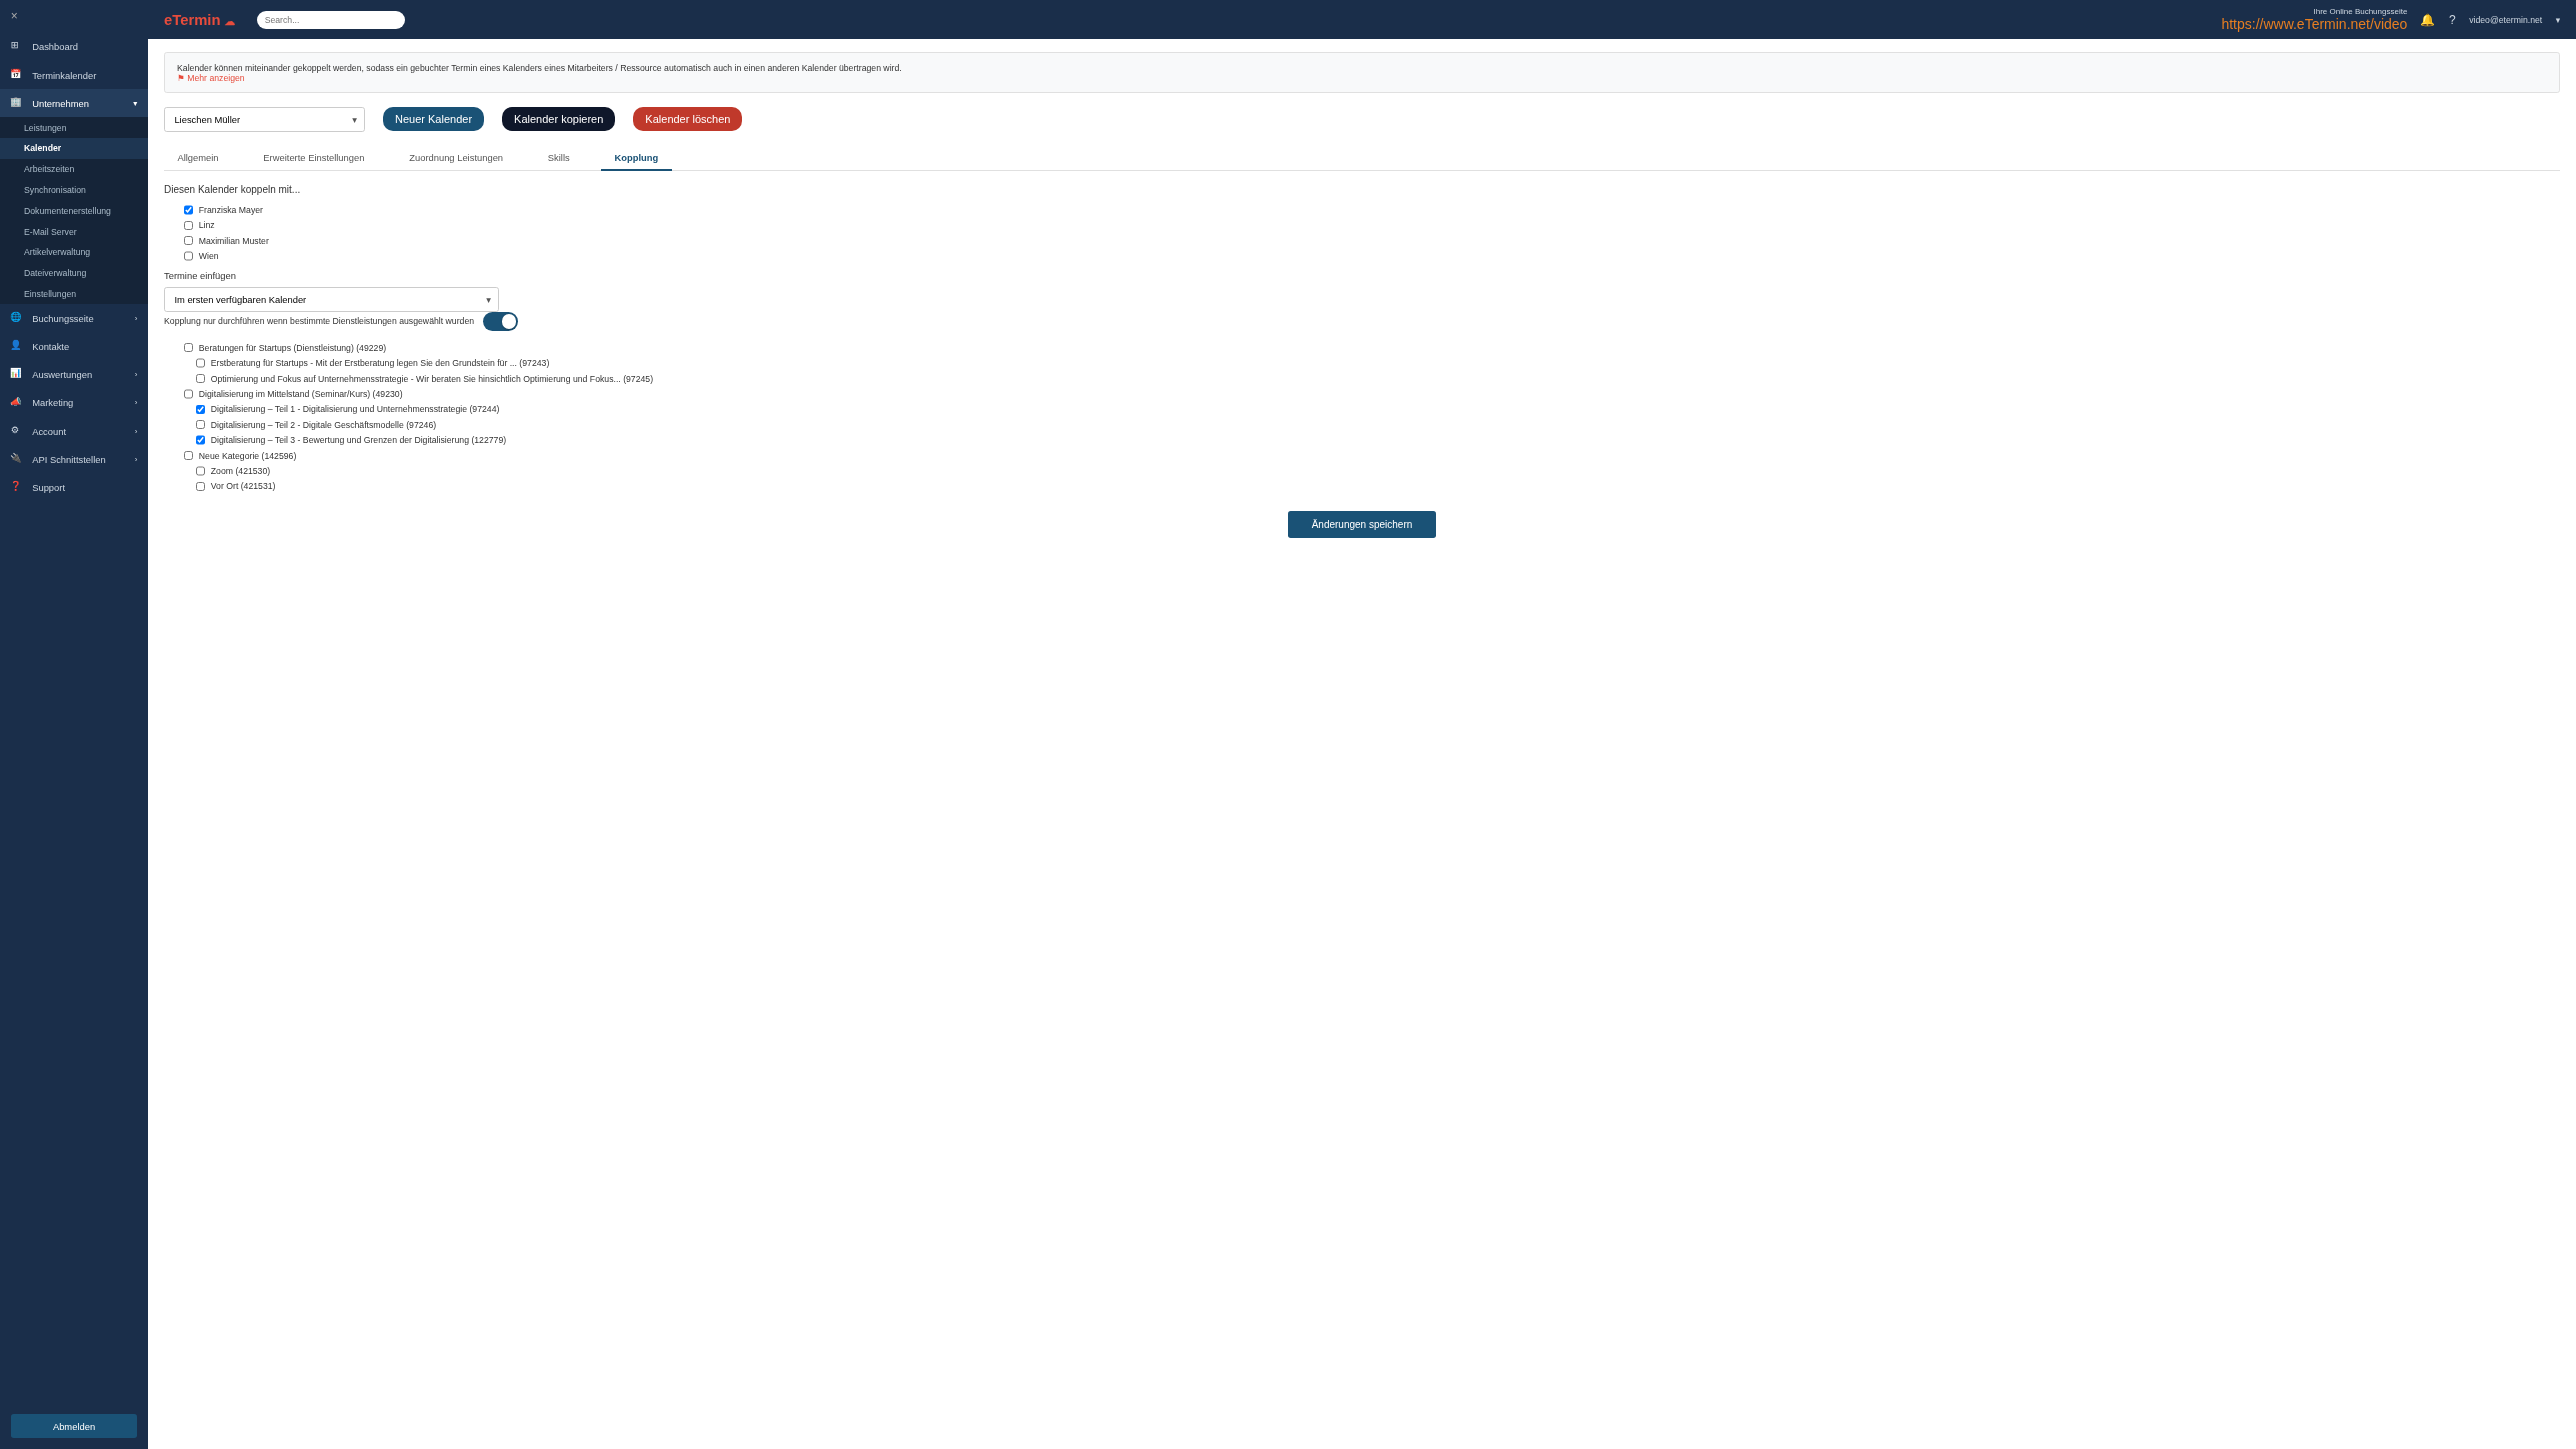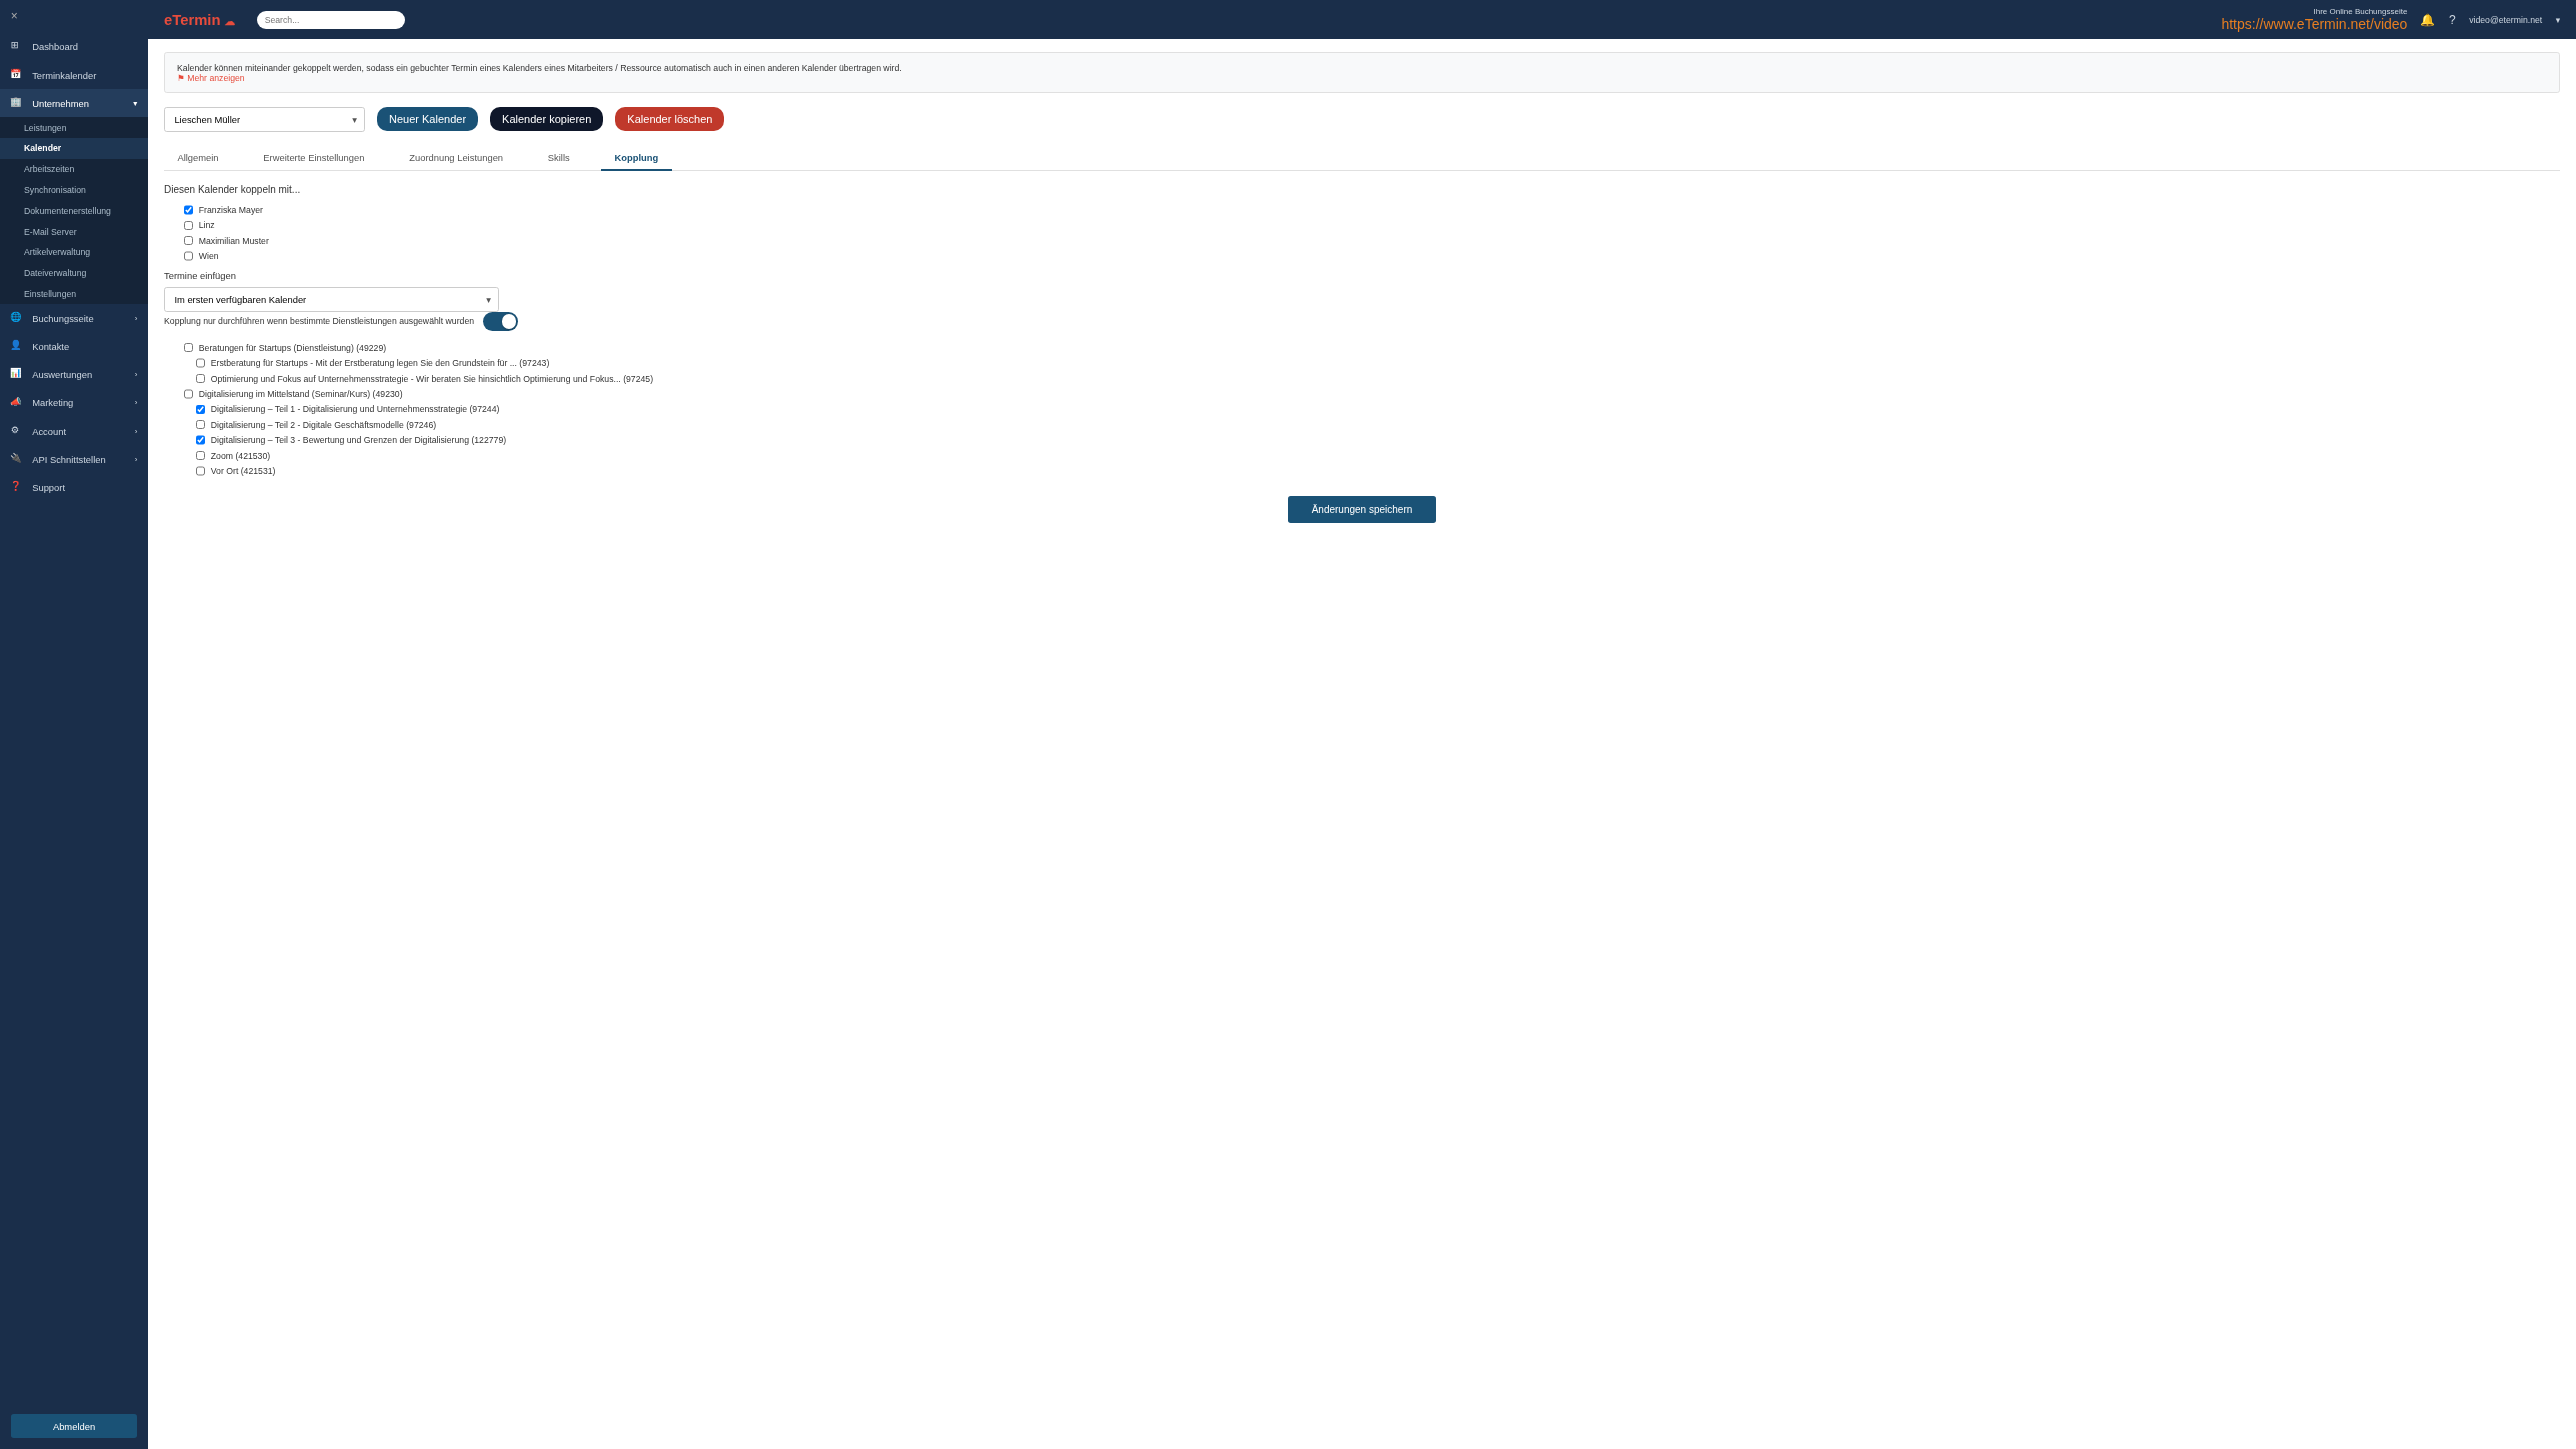--- a/index.html
+++ b/index.html
@@ -123,21 +123,21 @@
       padding: 9.4px 12px;
       margin-bottom: 13.4px;
       font-size: 8.7px;
       color: #333;
     }
     .info-bar .mehr-link { color: #e74c3c; cursor: pointer; font-size: 8.7px; }
 
     .calendar-selector-row {
       display: flex;
       align-items: center;
-      gap: 12px;
+      gap: 18px;
       margin-bottom: 13.4px;
     }
     .select-wrapper {
       position: relative;
       flex: 0 0 201px;
     }
     .select-wrapper select {
       width: 100%;
       padding: 6px 24px 6px 9.4px;
       border: 0.7px solid #ccc;
@@ -438,20 +438,24 @@
         </div>
         <div class="checkbox-item checkbox-child">
           <input type="checkbox" style="">
           <span>Digitalisierung – Teil 2 - Digitale Geschäftsmodelle (97246)</span>
         </div>
         <div class="checkbox-item checkbox-child">
           <input type="checkbox" checked="" style="">
           <span>Digitalisierung – Teil 3 - Bewertung und Grenzen der Digitalisierung (122779)</span>
         </div>
 
+        <div class="checkbox-item checkbox-parent">
+          <input type="checkbox" style="">
+          <span>Neue Kategorie (142596)</span>
+        </div>
         <div class="checkbox-item checkbox-child">
           <input type="checkbox" style="">
           <span>Zoom (421530)</span>
         </div>
         <div class="checkbox-item checkbox-child">
           <input type="checkbox" style="">
           <span>Vor Ort (421531)</span>
         </div>
 
       </div>

